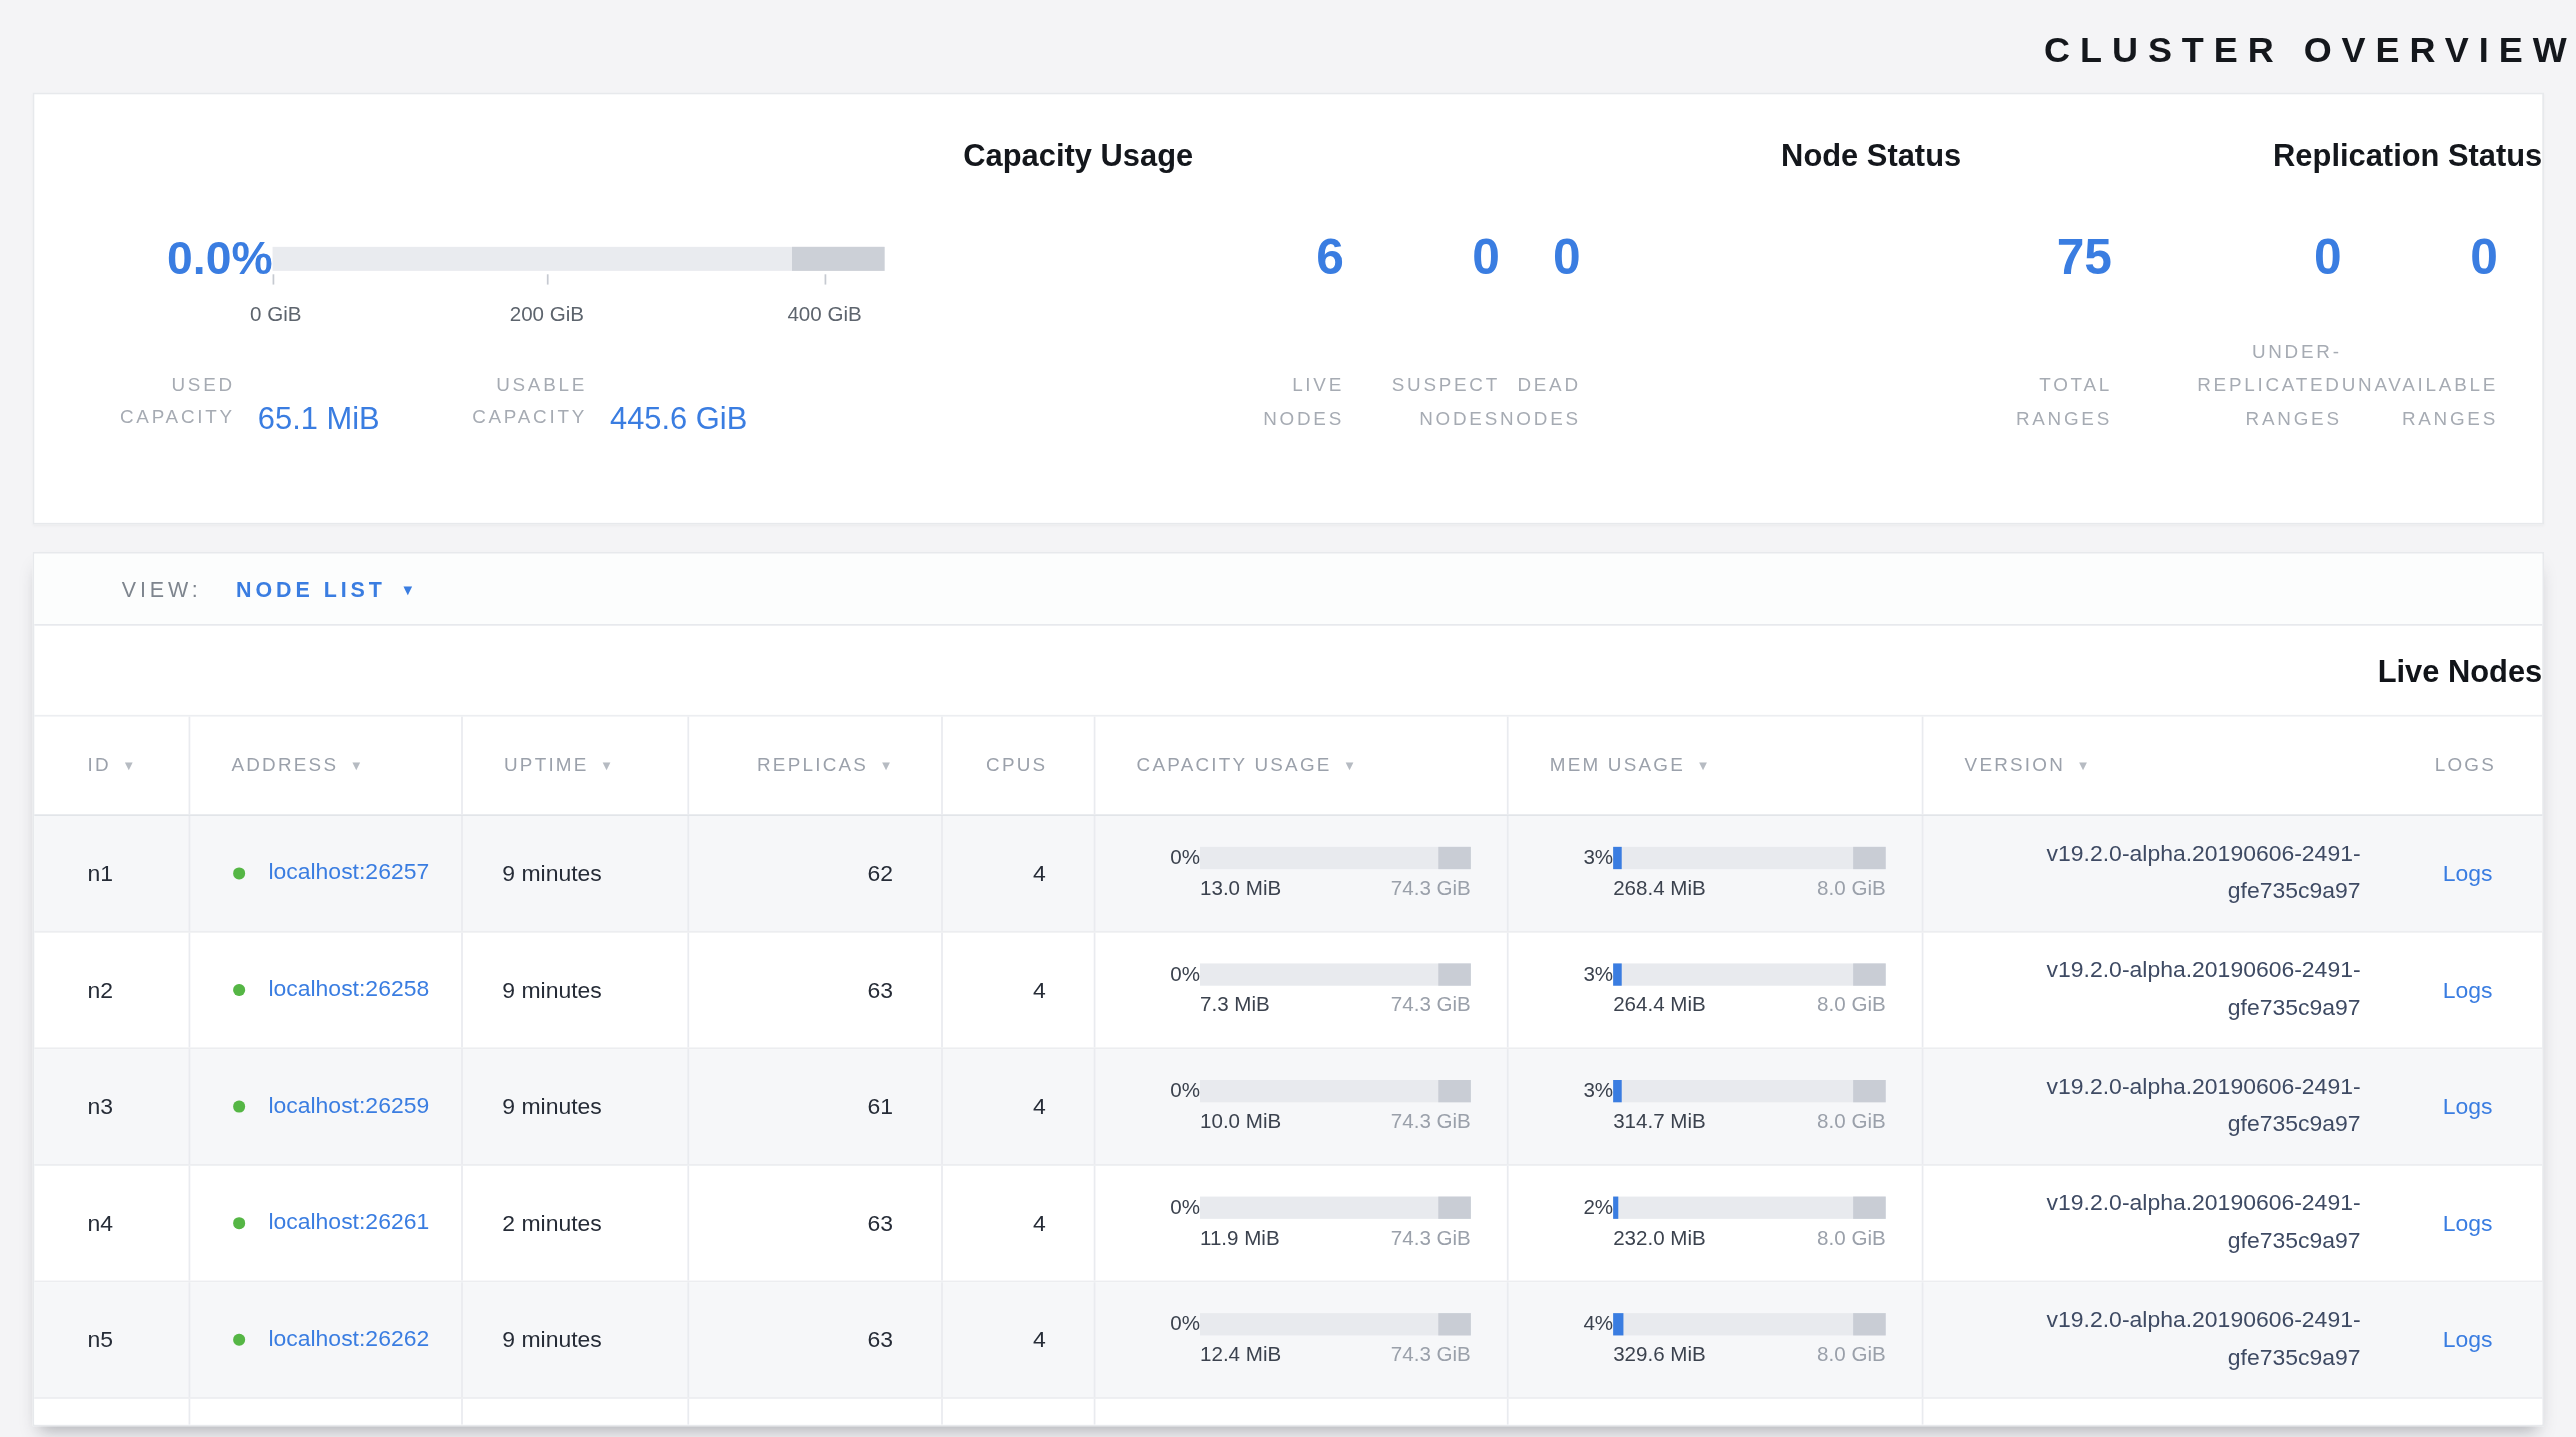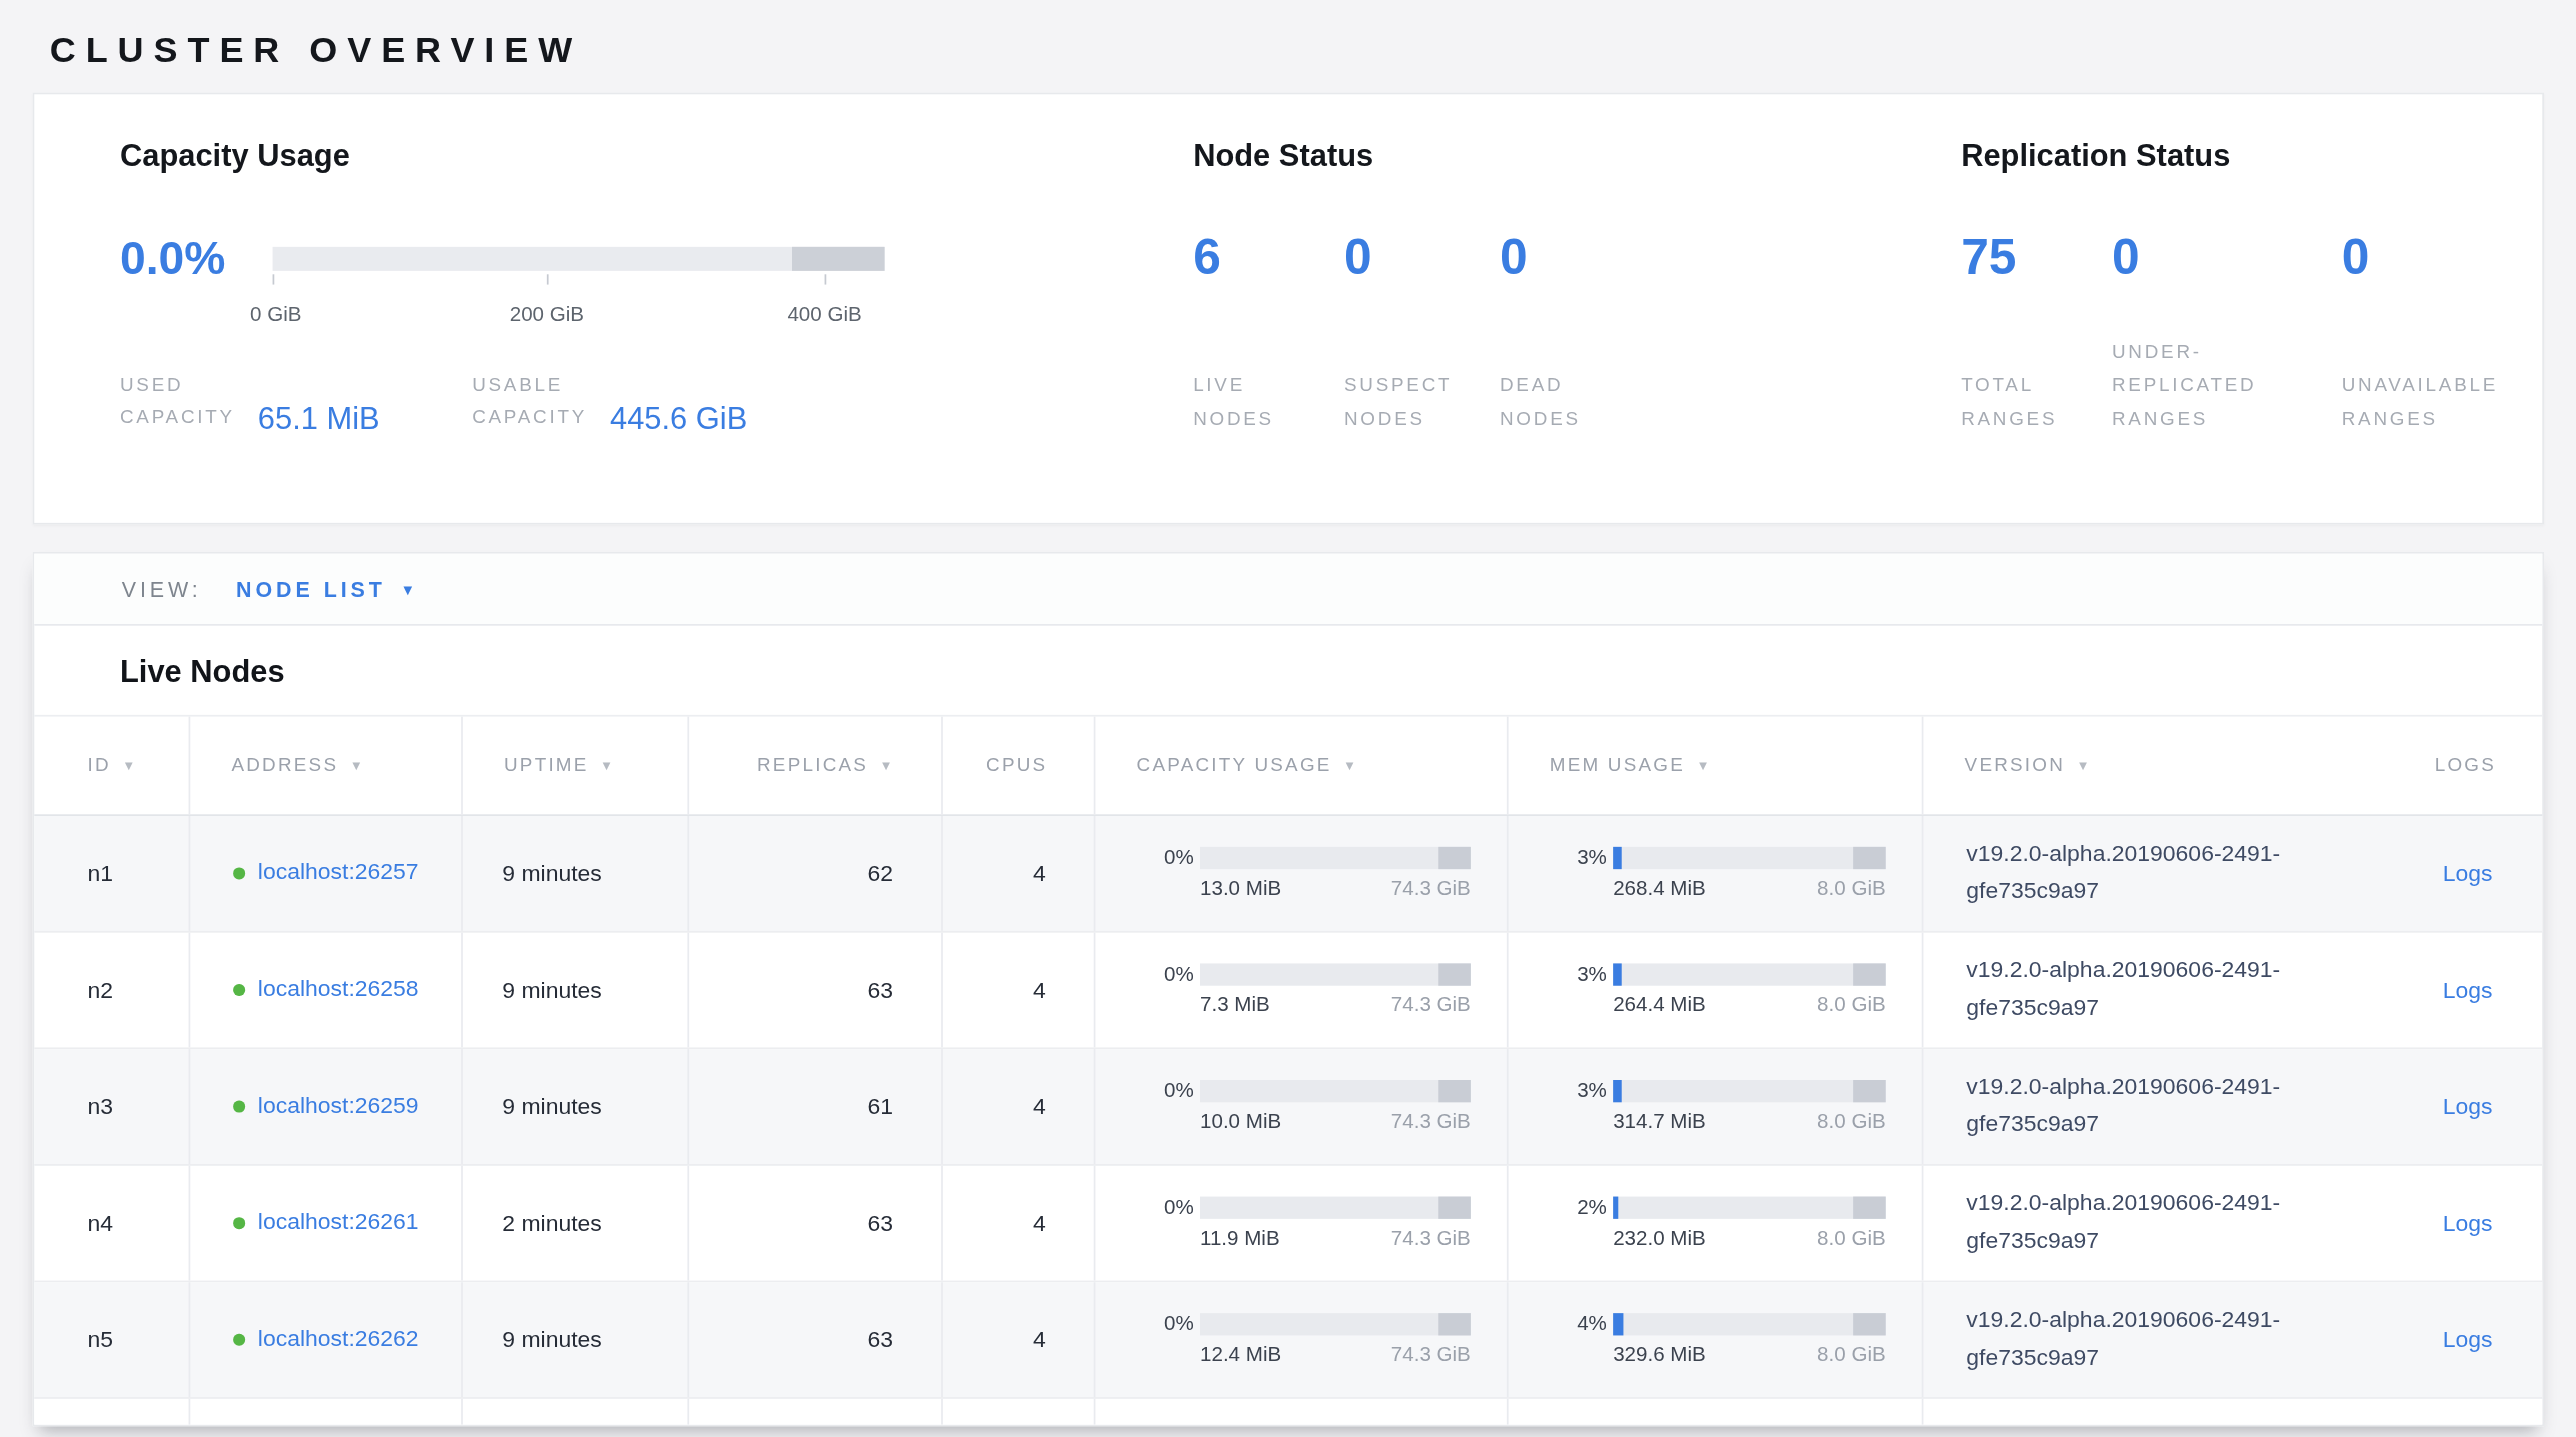--- a/index.html
+++ b/index.html
@@ -1,16 +1,16 @@
 <!DOCTYPE html>
 <html><head>
 <meta charset="utf-8">
 <style>
   html,body{margin:0;padding:0;background:#f4f4f6;}
-  .viewport{width:2576px;height:1438px;overflow:hidden;background:#eab308;}
+  .viewport{width:2576px;height:1438px;overflow:hidden;background:#eab308;text-align:right;}
   .scale{width:1503px;height:839px;transform:scale(1.7142857);transform-origin:0 0;
          background:#f4f4f6;font-family:"Liberation Sans",sans-serif;color:#262c37;}
 
   
   .page-heading{margin:0;padding:16.3px 0 0 29px;font-size:21px;font-weight:700;
                 letter-spacing:5.8px;color:#14171c;line-height:25px;}
 
   
   .card{background:#fff;border:1px solid #e7e9ec;box-sizing:border-box;}
   .card1{margin:12.5px 19px 0;height:252px;display:flex;padding:25px 0 0 50px;

